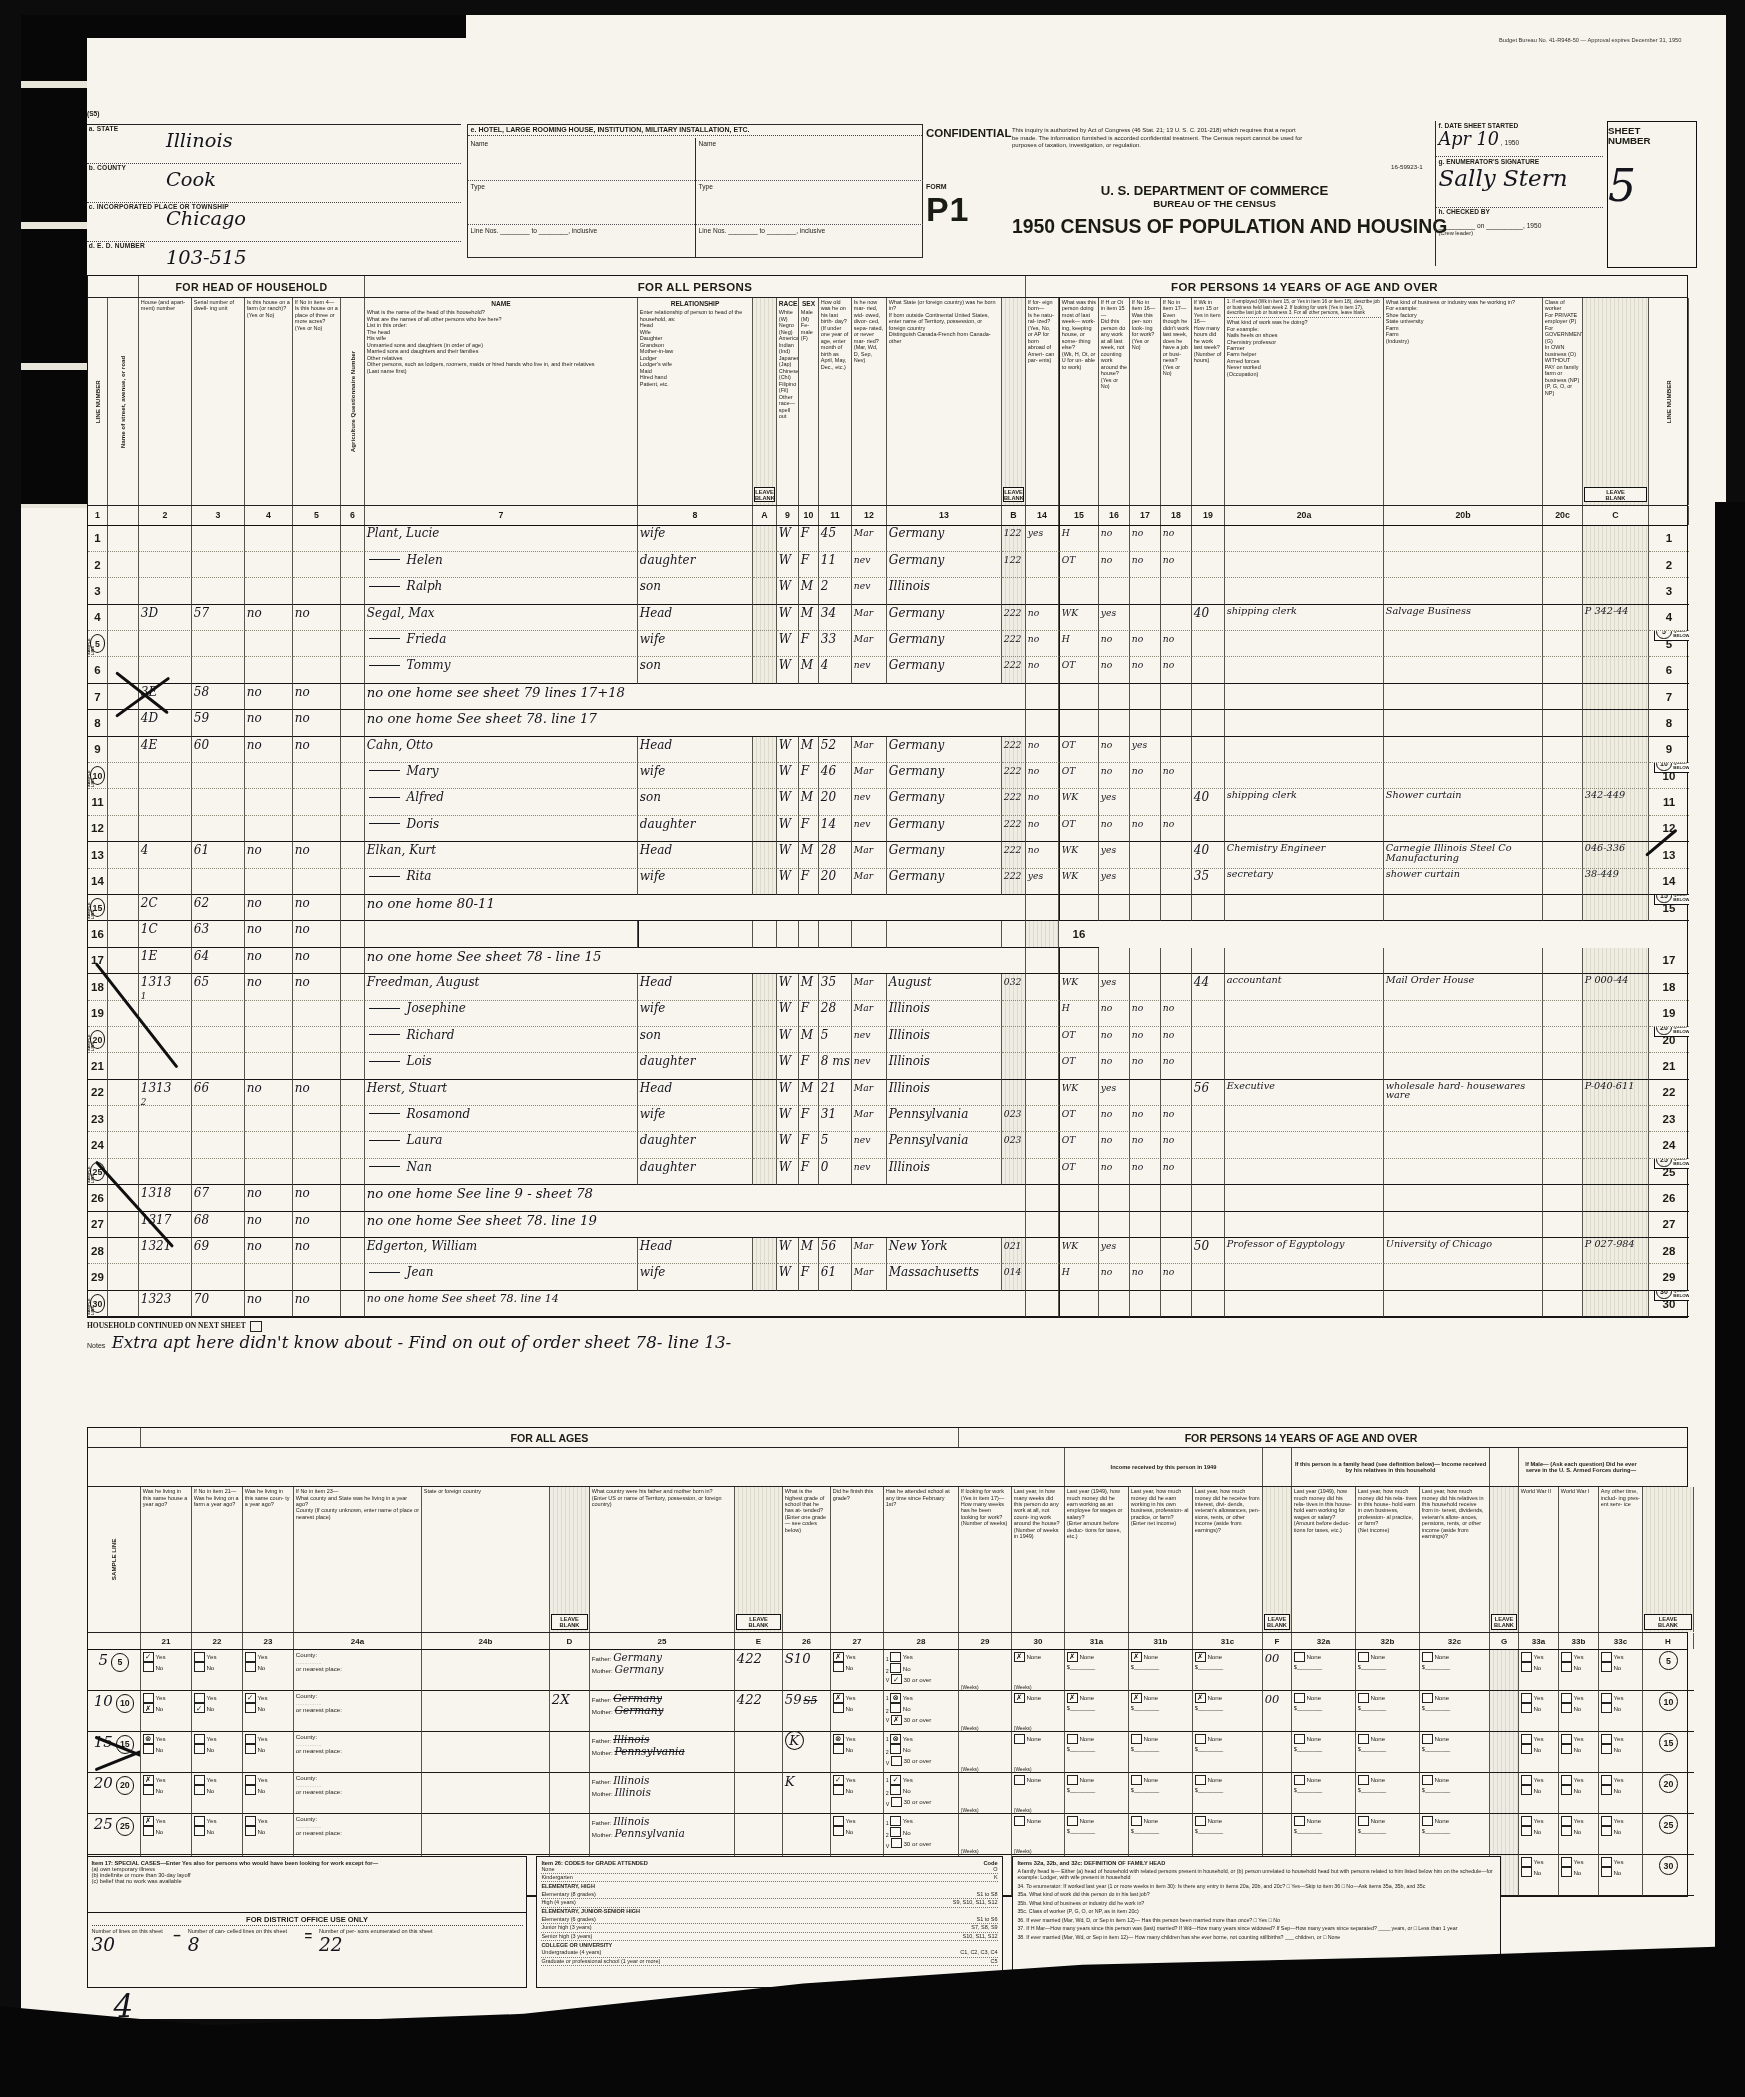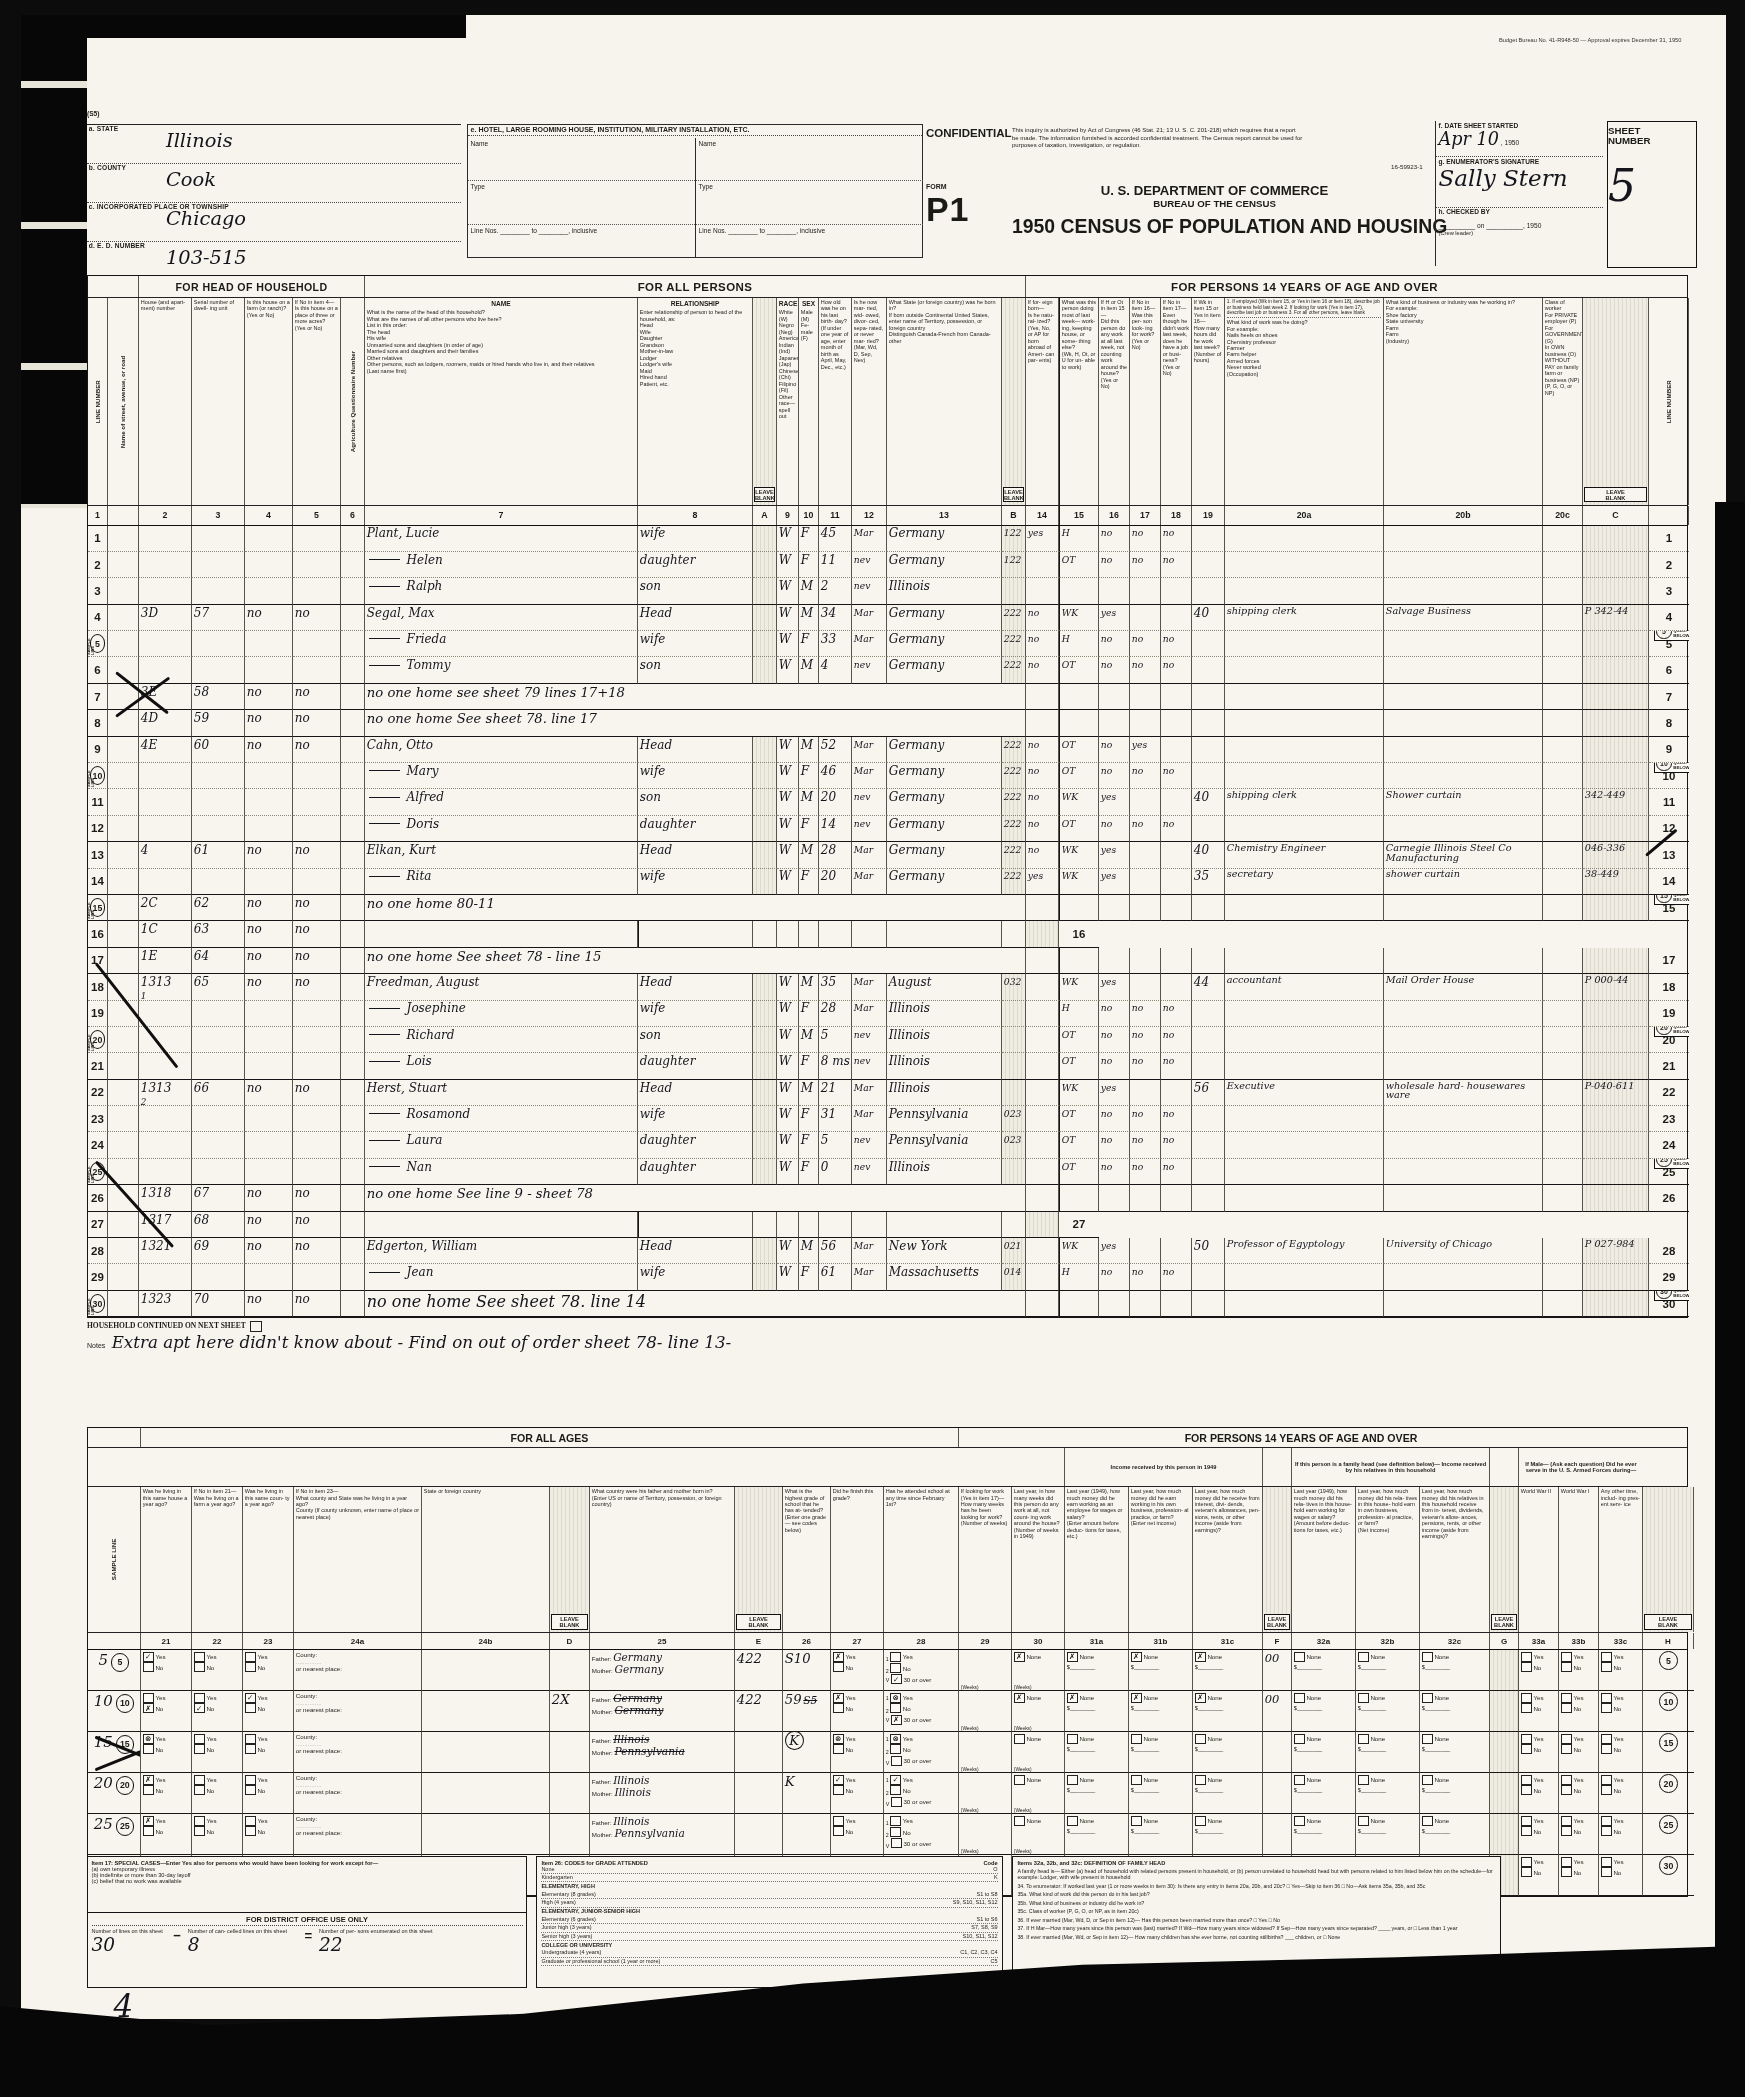--- a/index.html
+++ b/index.html
@@ -1287,20 +1287,21 @@
         <div class="c lnum" style="border-right:none">26</div>
       </div>
       <div class="grow drow hend">
         <div class="c lnum">27</div>
         <div class="c"></div>
         <div class="c"><span class="hw">1317</span></div>
         <div class="c"><span class="hw">68</span></div>
         <div class="c"><span class="hw">no</span></div>
         <div class="c"><span class="hw">no</span></div>
         <div class="c"></div>
+        <div class="c" style="grid-column:8/17"><span class="hw" style="font-size:13.2px">no one home    See sheet 78.  line 19</span></div>
         <div class="c hvsm"><span class="hw"></span></div>
         <div class="c heavyl hvsm"><span class="hw"></span></div>
         <div class="c hvsm"><span class="hw"></span></div>
         <div class="c hvsm"><span class="hw"></span></div>
         <div class="c hvsm"><span class="hw"></span></div>
         <div class="c"><span class="hw"></span></div>
         <div class="c occ">
           <span class="hw"></span>
         </div>
         <div class="c occ">
@@ -1386,21 +1387,21 @@
         <div class="c lnum">
           <span class="samplemark">SAMPLE LINE</span>
           <span class="circnum">30</span>
         </div>
         <div class="c"></div>
         <div class="c"><span class="hw">1323</span></div>
         <div class="c"><span class="hw">70</span></div>
         <div class="c"><span class="hw">no</span></div>
         <div class="c"><span class="hw">no</span></div>
         <div class="c"></div>
-        <div class="c" style="grid-column:8/17"><span class="hw" style="font-size:16px">no one home        See sheet 78.  line 14</span></div>
+        <div class="c" style="grid-column:8/17"><span class="hw" style="font-size:11px">no one home        See sheet 78.  line 14</span></div>
         <div class="c hvsm"><span class="hw"></span></div>
         <div class="c heavyl hvsm"><span class="hw"></span></div>
         <div class="c hvsm"><span class="hw"></span></div>
         <div class="c hvsm"><span class="hw"></span></div>
         <div class="c hvsm"><span class="hw"></span></div>
         <div class="c"><span class="hw"></span></div>
         <div class="c occ">
           <span class="hw"></span>
         </div>
         <div class="c occ">

